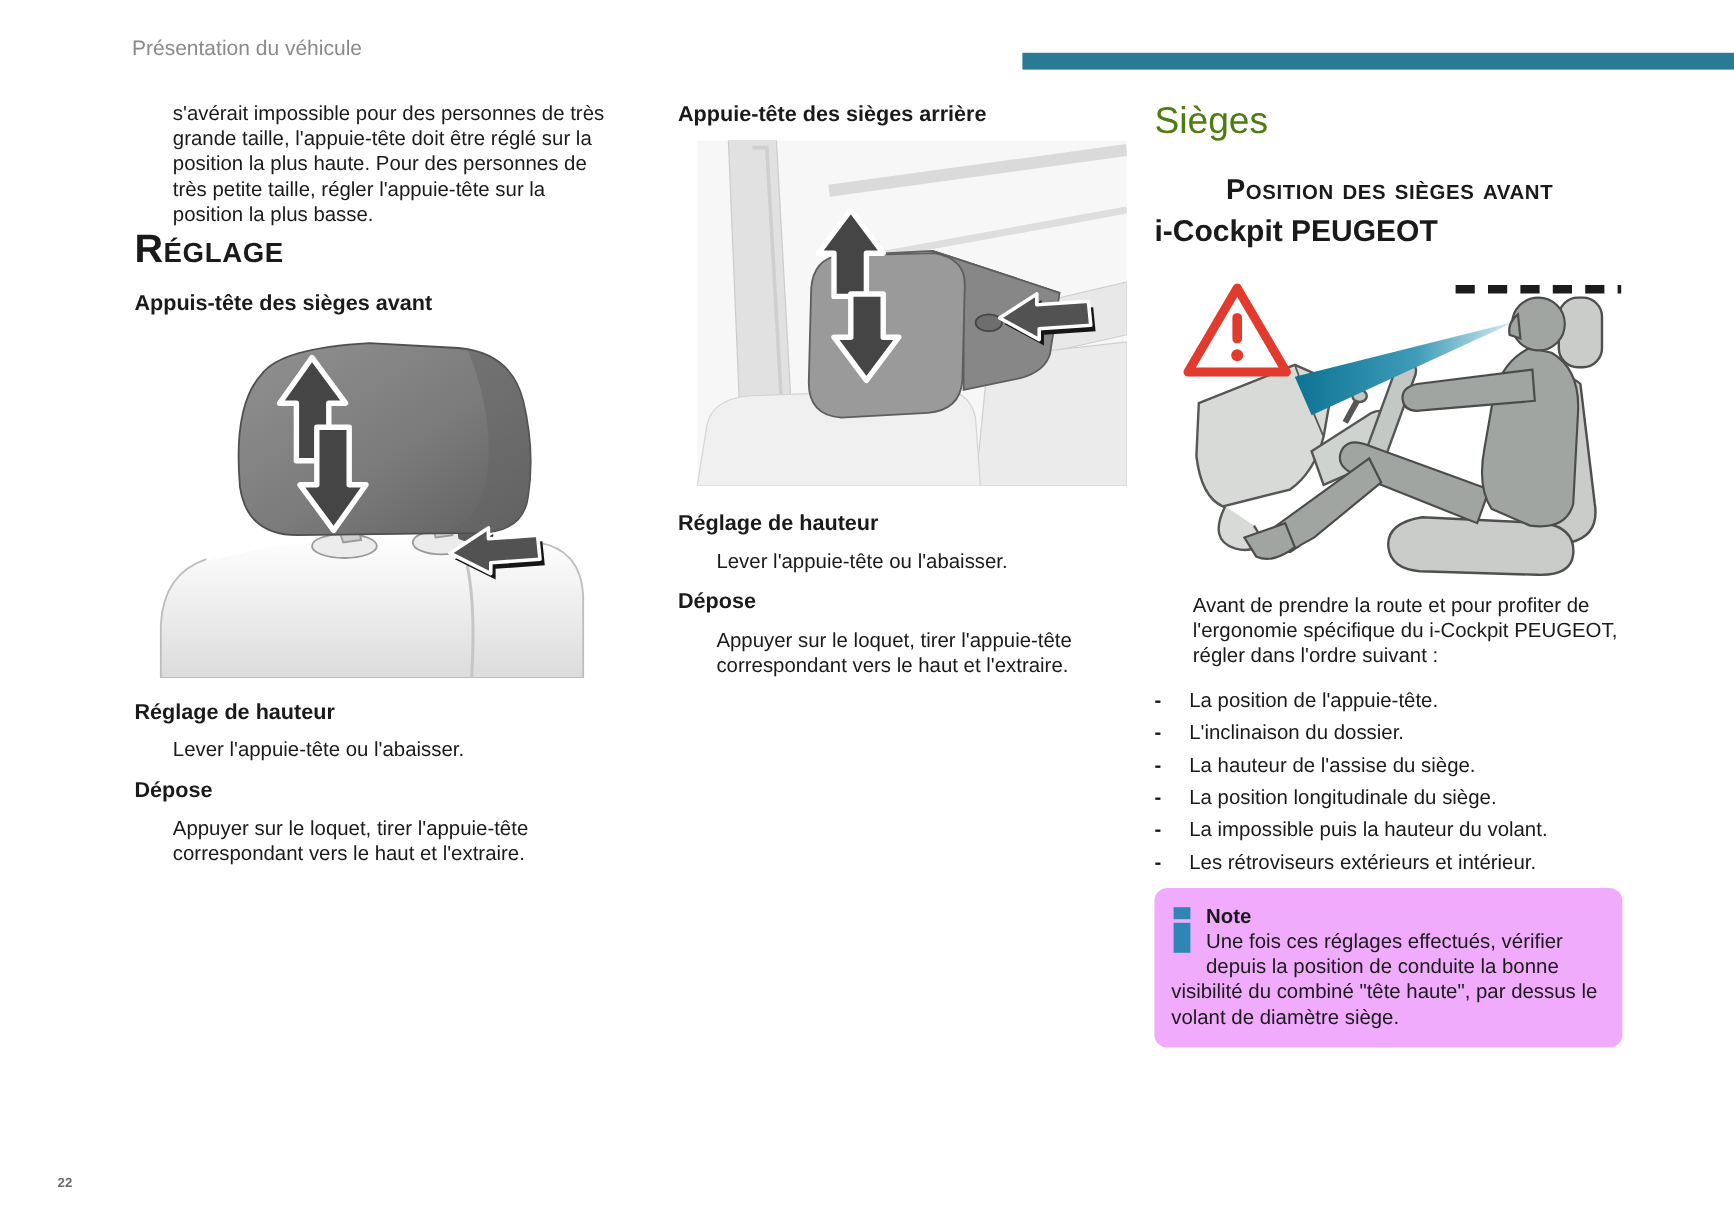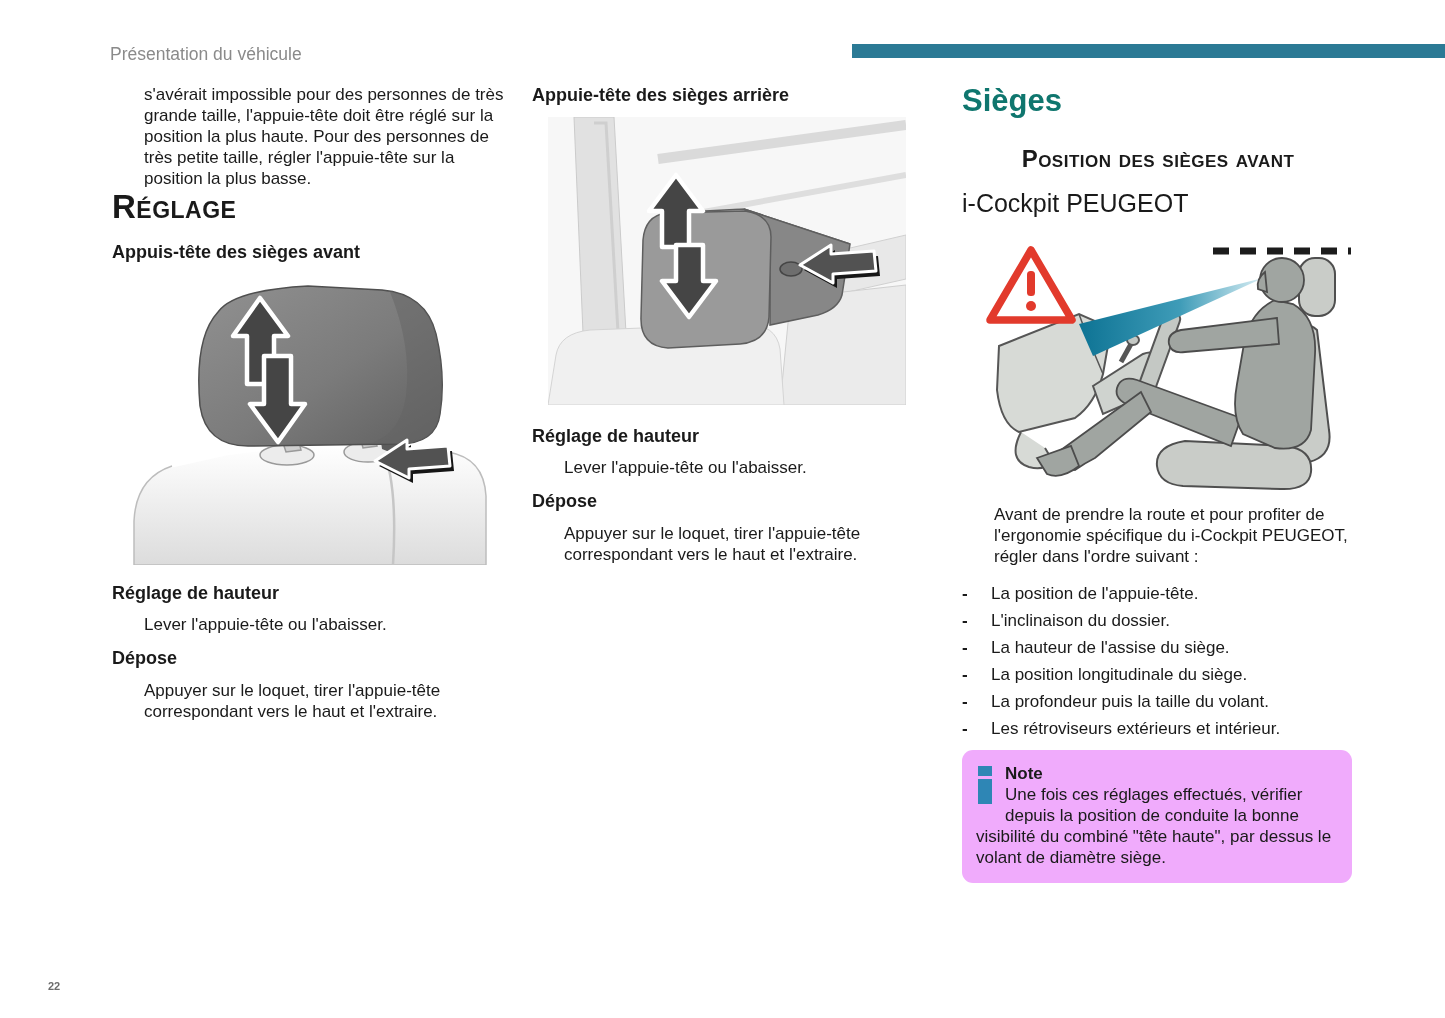--- a/index.html
+++ b/index.html
@@ -1,36 +1,36 @@
 <!DOCTYPE html>
 <html><head>
 <meta charset="utf-8">
 <style>
   * { margin:0; padding:0; box-sizing:border-box; }
   html,body { background:#ffffff; }
   .page {
     position:relative; width:1445px; height:1018px; background:#ffffff;
     font-family:"Liberation Sans", sans-serif; color:#1a1a1a; overflow:hidden;
   }
-  .runhead { position:absolute; left:110px; top:44px; font-size:17.5px; color:#8a8a8a; }
+  .runhead { position:absolute; left:110px; top:30px; font-size:17.5px; color:#8a8a8a; }
   .accentbar { position:absolute; left:852px; top:44px; width:593px; height:14px; background:#2b7a95; }
   .pagenum { position:absolute; left:48px; top:980px; font-size:11px; font-weight:bold; color:#6b6b6b; }
 
   .col { position:absolute; top:84px; }
   .col1 { left:112px; width:392px; }
-  .col2 { left:532px; width:380px; }
+  .col2 { left:565px; width:380px; }
   .col3 { left:962px; width:392px; }
 
   .body-text { font-size:17px; line-height:21px;margin-left:32px; }
   .sub { font-size:18px; line-height:22px; font-weight:bold; }
 
   .h-reglage   { font-size:33px; line-height:36px; font-weight:bold; font-variant:small-caps; letter-spacing:0.5px; }
-  .h-sieges    { font-size:31px; line-height:34px; font-weight:700; color:#0f766e; }
+  .h-sieges    { font-size:31px; line-height:34px; font-weight:400; color:#4d7c0f; }
   .h-position  { font-size:24px; line-height:30px; font-weight:bold; font-variant:small-caps; margin-top:26px; letter-spacing:0.5px;text-align:center; }
-  .h-icockpit  { font-size:25px; line-height:28px; font-weight:normal; margin-top:15px; }
+  .h-icockpit  { font-size:25px; line-height:28px; font-weight:bold; margin-top:5px; }
 
   .col1 .sub-avant { margin-top:16px; }
   .fig1 { margin:15px 0 0 18px; display:block; }
   .col1 .sub-h2 { margin-top:17px; }
   .col1 .p2 { margin-top:10px; }
   .col1 .sub-h3 { margin-top:12px; }
   .col1 .p3 { margin-top:11px; }
 
   .fig2 { margin:11px 0 0 16px; display:block; }
   .col2 .sub-h2 { margin-top:20px; }
@@ -202,21 +202,21 @@
       <div class="row">
           <span class="dash">-</span>
           <span>La hauteur de l'assise du siège.</span>
         </div>
       <div class="row">
           <span class="dash">-</span>
           <span>La position longitudinale du siège.</span>
         </div>
       <div class="row">
           <span class="dash">-</span>
-          <span>La profondeur puis la taille du volant.</span>
+          <span>La impossible puis la hauteur du volant.</span>
         </div>
       <div class="row">
           <span class="dash">-</span>
           <span>Les rétroviseurs extérieurs et intérieur.</span>
         </div>
     </div>
 
     <div class="note">
       <span class="note-i">
           <span class="dot"></span>

